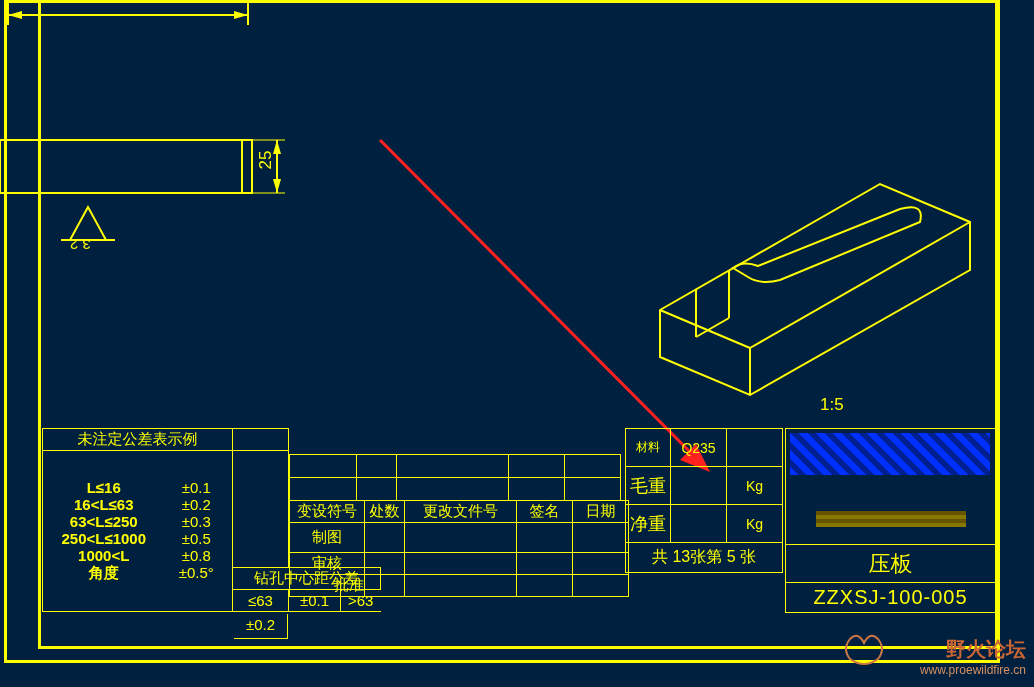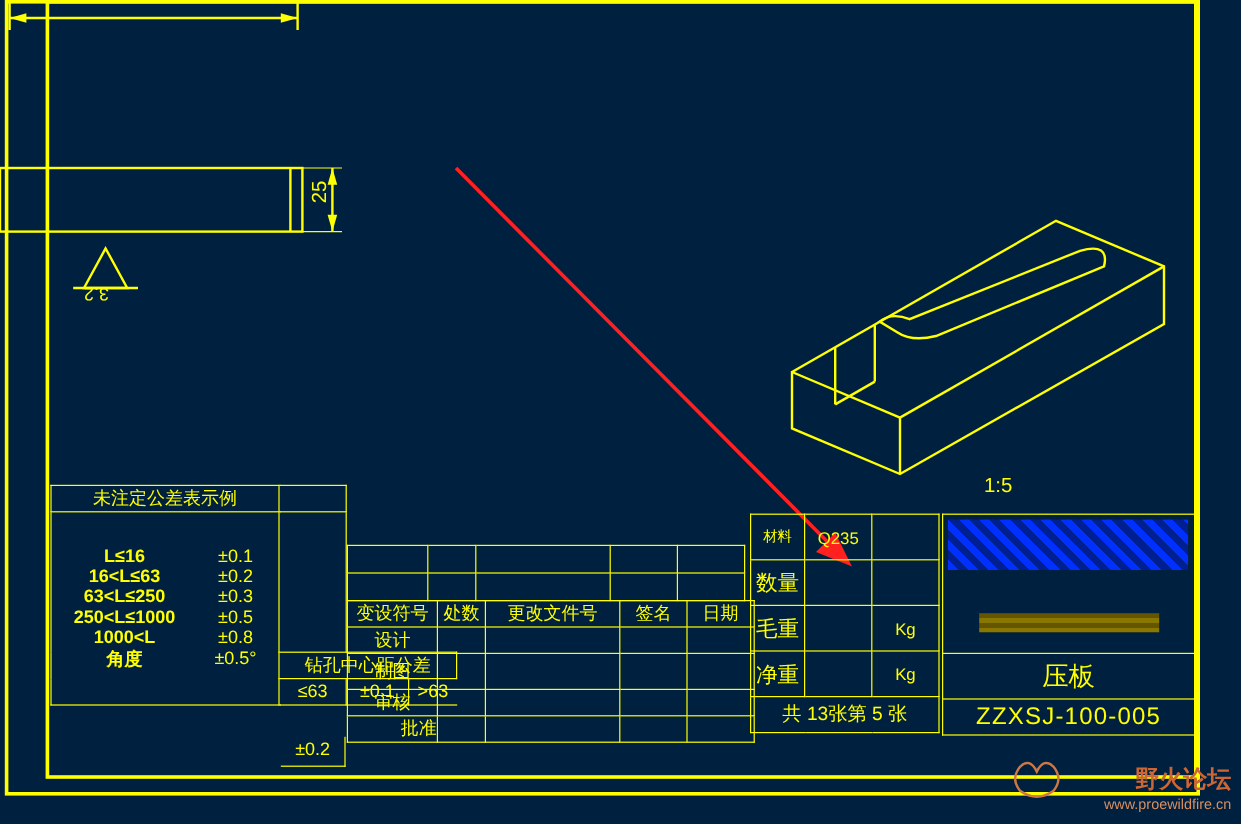--- a/index.html
+++ b/index.html
@@ -31,21 +31,21 @@
     font-size: 15px;
   }
   .title-block td, .title-block th {
     border: 1px solid #ffff00;
     text-align: center;
     white-space: nowrap;
     padding: 0;
   }
   .tolerance-table {
     left: 42px;
-    top: 404px;
+    top: 428px;
   }
   .revision-table {
     left: 289px;
     top: 500px;
   }
   .main-title-table {
     left: 625px;
     top: 428px;
   }
   .company-table {
@@ -164,27 +164,20 @@
 <table class="title-block revision-table">
   <tbody>
       <tr>
     <td style="width:67px;height:22px;">变设符号</td>
     <td style="width:40px;">处数</td>
     <td style="width:112px;">更改文件号</td>
     <td style="width:56px;">签名</td>
     <td style="width:56px;">日期</td>
   </tr>
   <tr>
-        <td style="height:22px;">设计</td>
-        <td></td>
-        <td></td>
-        <td></td>
-        <td></td>
-      </tr>
-  <tr>
         <td style="height:30px;">制图</td>
         <td></td>
         <td></td>
         <td></td>
         <td></td>
       </tr>
   <tr>
         <td style="height:22px;">审核</td>
         <td></td>
         <td></td>
@@ -221,25 +214,20 @@
   </table>
 
 <table class="title-block main-title-table">
   <tbody>
       <tr>
     <td style="width:45px;height:38px;font-size:12px;">材料</td>
     <td style="width:56px;font-size:14px;">Q235</td>
     <td style="width:56px;"></td>
   </tr>
   <tr>
-    <td style="height:38px;font-size:18px;">数量</td>
-    <td></td>
-        <td></td>
-  </tr>
-  <tr>
     <td style="height:38px;font-size:18px;">毛重</td>
     <td></td>
     <td style="font-size:14px;">Kg</td>
   </tr>
   <tr>
     <td style="height:38px;font-size:18px;">净重</td>
     <td></td>
     <td style="font-size:14px;">Kg</td>
   </tr>
   <tr>

